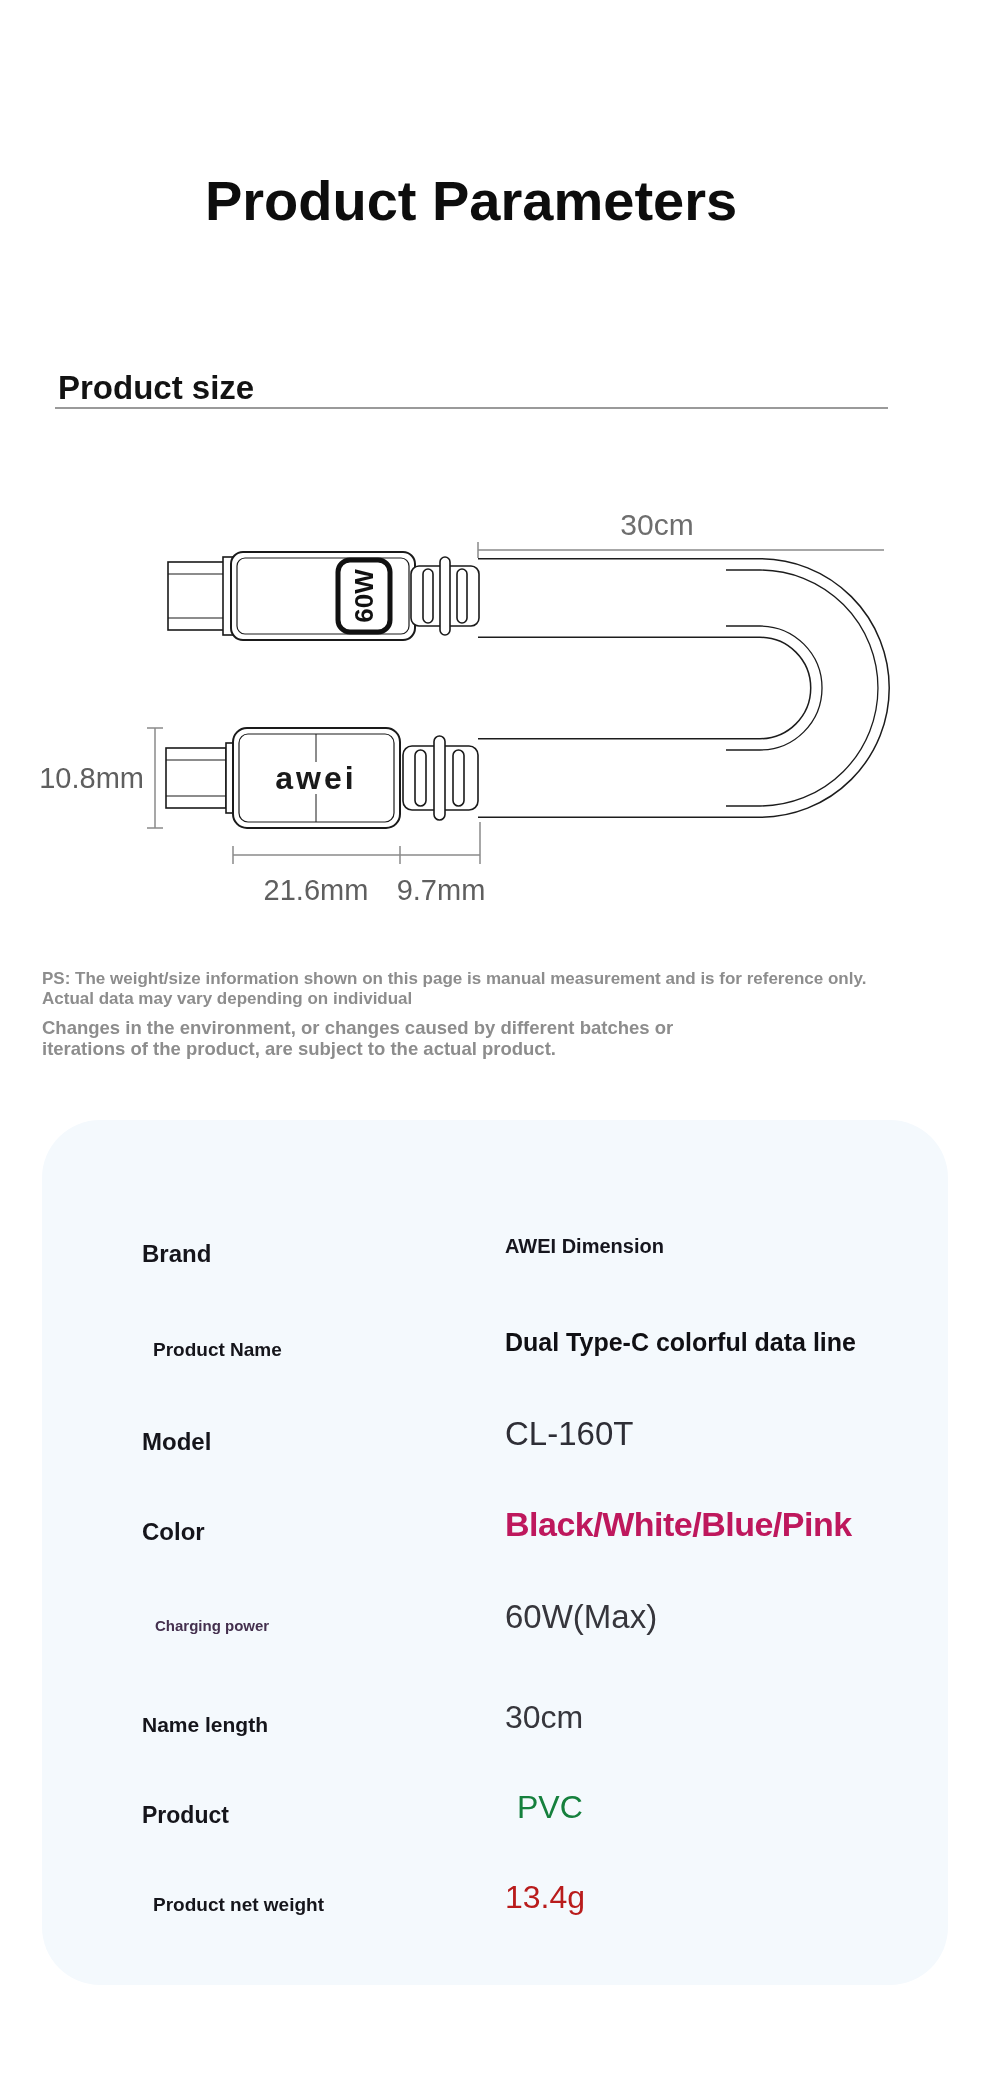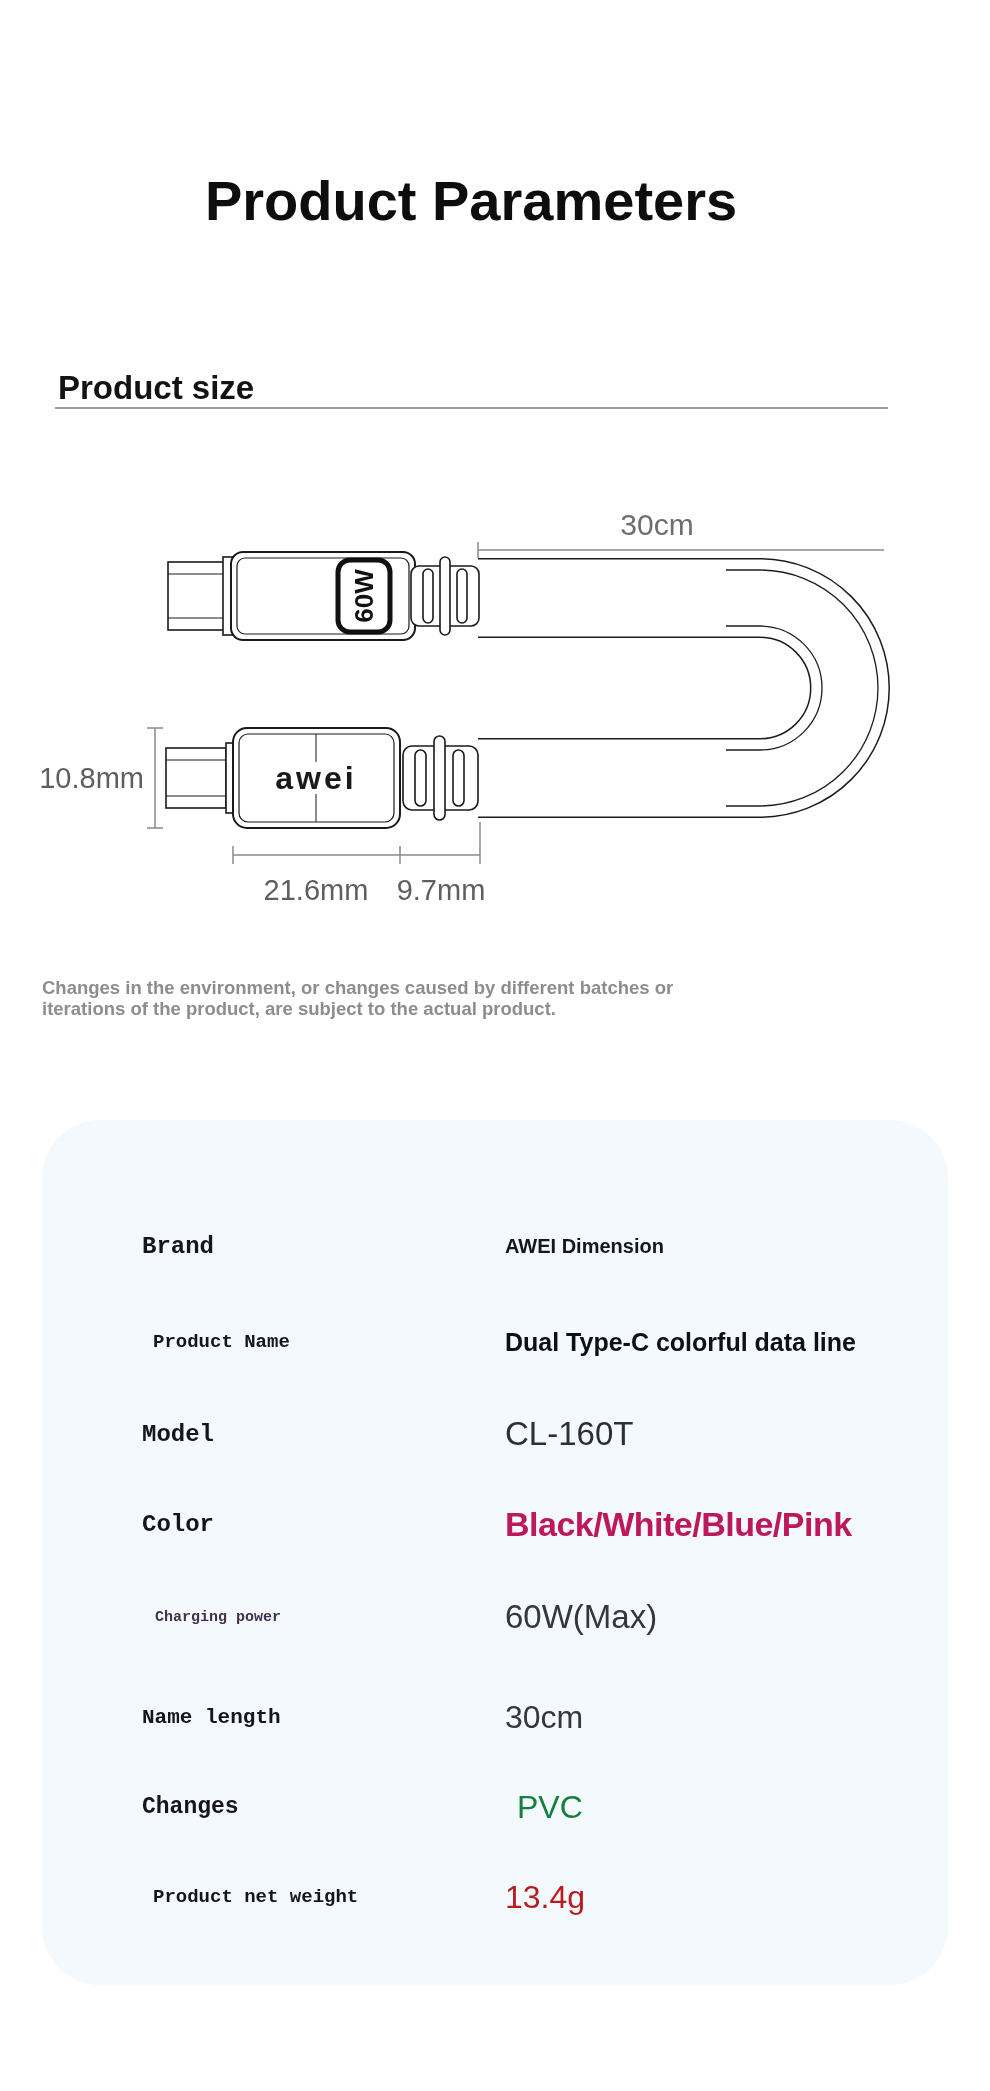--- a/index.html
+++ b/index.html
@@ -35,22 +35,22 @@
   .disclaimer .p1 { font-size:17px; line-height:20px; width:830px; margin:0; }
   .disclaimer .p2 { font-size:18.5px; line-height:21px; width:680px; margin:8px 0 0 0; }
 
   
   .card {
     position:absolute; top:1120px; left:42px; width:906px; height:865px;
     background:#f4f9fd; border-radius:58px;
   }
   .spec-row { position:absolute; left:0; width:100%; height:0; }
   .spec-label {
-    position:absolute; left:100px; top:0; transform:translateY(-50%);
-    white-space:nowrap; color:#15151b;font-family:Liberation Mono, monospace;
+    position:absolute; left:100px; top:8px; transform:translateY(-50%);
+    white-space:nowrap; color:#15151b;
   }
   .spec-value {
     position:absolute; left:463px; top:0; transform:translateY(-50%);
     white-space:nowrap;
   }
   .r1 .spec-label { font-size:24px; font-weight:bold; }
   .r1 .spec-value { font-size:20px; font-weight:bold; color:#16161e; }
   .r2 .spec-label { left:111px; font-size:19px; font-weight:bold; }
   .r2 .spec-value { font-size:25px; font-weight:bold; color:#101014; }
   .r3 .spec-label { font-size:24px; font-weight:bold; }
@@ -129,20 +129,21 @@
   </g>
   <g fill="#5f5f5f" font-size="29">
     <text x="657" y="64" text-anchor="middle" dominant-baseline="central" fill="#6e6e6e" font-size="30">30cm</text>
     <text x="144" y="318" text-anchor="end" dominant-baseline="central">10.8mm</text>
     <text x="316" y="430" text-anchor="middle" dominant-baseline="central">21.6mm</text>
     <text x="441" y="430" text-anchor="middle" dominant-baseline="central">9.7mm</text>
   </g>
 </svg>
 
 <div class="disclaimer">
+  <p class="p1">PS: The weight/size information shown on this page is manual measurement and is for reference only. Actual data may vary depending on individual</p>
   <p class="p2">Changes in the environment, or changes caused by different batches or iterations of the product, are subject to the actual product.</p>
 </div>
 
 <div class="card">
   <div class="spec-row r1" style="top:126px">
     <span class="spec-label">Brand</span>
     <span class="spec-value">AWEI Dimension</span>
   </div>
   <div class="spec-row r2" style="top:222px">
     <span class="spec-label">Product Name</span>
@@ -158,20 +159,20 @@
   </div>
   <div class="spec-row r5" style="top:497px">
     <span class="spec-label">Charging power</span>
     <span class="spec-value">60W(Max)</span>
   </div>
   <div class="spec-row r6" style="top:597px">
     <span class="spec-label">Name length</span>
     <span class="spec-value">30cm</span>
   </div>
   <div class="spec-row r7" style="top:687px">
-    <span class="spec-label">Changes</span>
+    <span class="spec-label">Product</span>
     <span class="spec-value">PVC</span>
   </div>
   <div class="spec-row r8" style="top:777px">
     <span class="spec-label">Product net weight</span>
     <span class="spec-value">13.4g</span>
   </div>
 </div>
 
 </body></html>

